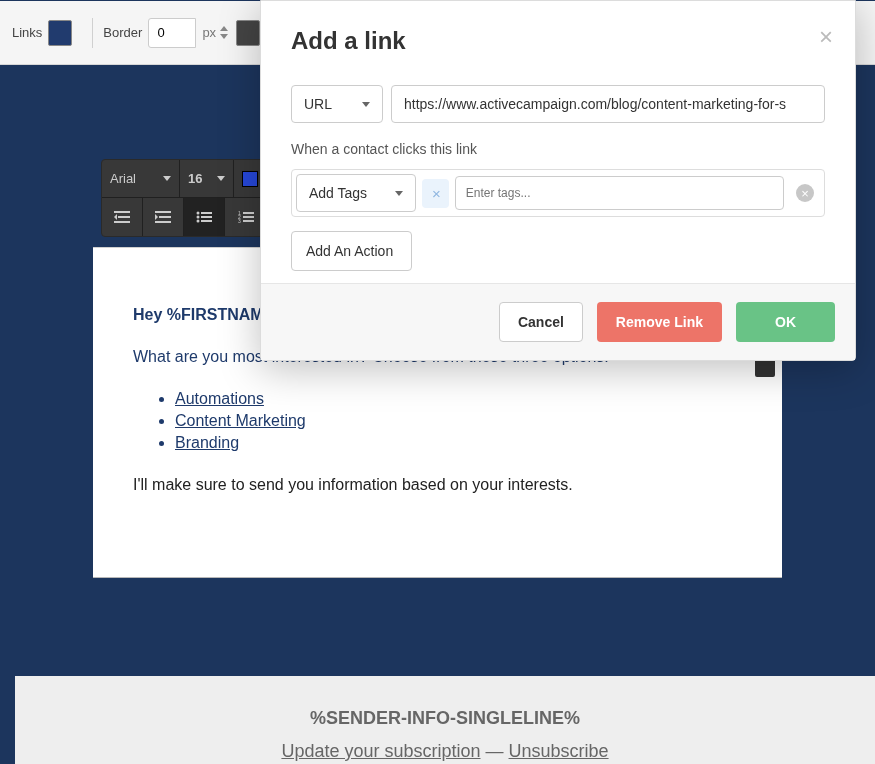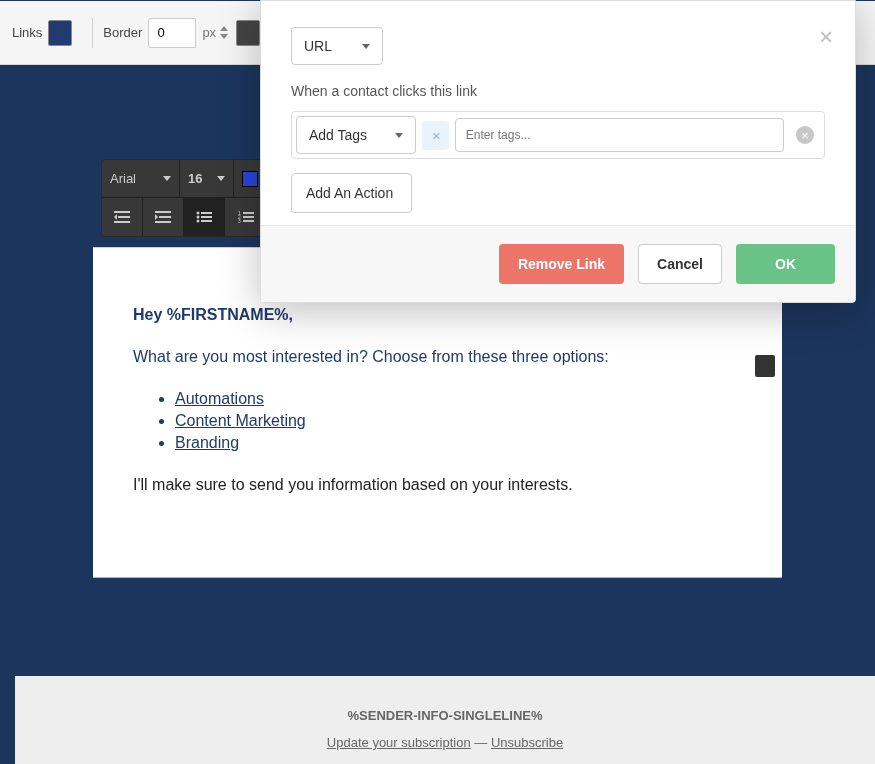--- a/index.html
+++ b/index.html
@@ -37,21 +37,21 @@
 
   
   .email-body { background:#fff; padding:58px 40px 60px 40px; color:#1e3a6b; font-size:16px; border-top:1px solid #d0d0d0;}
   .email-body p{margin-bottom:24px;}
   .email-body ul{margin:0 0 24px 42px;}
   .email-body li{margin:4px 0; text-decoration:underline;}
   .email-body .closing{color:#222;}
   .hr{height:1px;background:#b8b8b8;margin-top:-1px;}
 
   
-  .footer{background:#eee;text-align:center;padding:32px 0 18px 0;font-size:13px;color:#666;position:absolute;left:15px;right:0;bottom:0;height:88px;}
+  .footer{background:#eee;text-align:center;padding:32px 0 18px 0;font-size:18px;color:#666;position:absolute;left:15px;right:0;bottom:0;height:88px;}
   .footer .sender{font-weight:bold;margin-bottom:12px;}
   .footer a{color:#666;text-decoration:underline;}
 
   
   .modal{position:absolute;top:0;left:260px;right:19px;background:#fff;border:1px solid #dcdcdc;border-radius:0 0 4px 4px;box-shadow:0 8px 40px rgba(0,0,0,.25);}
   .modal-inner{padding:26px 30px 12px 30px;}
   .modal h2{font-size:24px;font-weight:600;color:#333;margin-bottom:30px;}
   .close-x{position:absolute;top:24px;right:22px;font-size:24px;color:#bbb;cursor:pointer;line-height:1;}
   .row{display:flex;gap:8px;margin-bottom:18px;}
   .select{display:flex;align-items:center;justify-content:space-between;border:1px solid #ccc;border-radius:4px;background:#fff;height:38px;padding:0 12px;font-size:14px;color:#333;}
@@ -163,43 +163,45 @@
 
 <div class="footer">
   <div class="sender">%SENDER-INFO-SINGLELINE%</div>
   <div>
     <a>Update your subscription</a><span> — </span><a>Unsubscribe</a>
   </div>
 </div>
 
 <div class="modal">
   <div class="modal-inner">
+    <h2>Add a link</h2>
     <span class="close-x">×</span>
 
     <div class="row">
       <div class="select url-select">
         <span>URL</span>
         <span class="caret" style="border-top-color:#666"></span>
       </div>
+      <input class="url-input" value="https://www.activecampaign.com/blog/content-marketing-for-s" style="">
     </div>
 
     <div class="sub-label">When a contact clicks this link</div>
 
     <div class="tag-row">
       <div class="select tag-select">
         <span>Add Tags</span>
         <span class="caret" style="border-top-color:#666"></span>
       </div>
       <div class="tag-chip">
         <span class="x">×</span>
       </div>
       <input class="tag-input" placeholder="Enter tags..." style="">
       <div class="clear-circle">×</div>
     </div>
 
     <button class="btn btn-ghost">Add An Action</button>
   </div>
   <div class="modal-footer">
+    <button class="btn btn-cancel">Cancel</button>
     <button class="btn btn-remove">Remove Link</button>
-    <button class="btn btn-cancel">Cancel</button>
     <button class="btn btn-ok">OK</button>
   </div>
 </div>
 
 </body></html>

